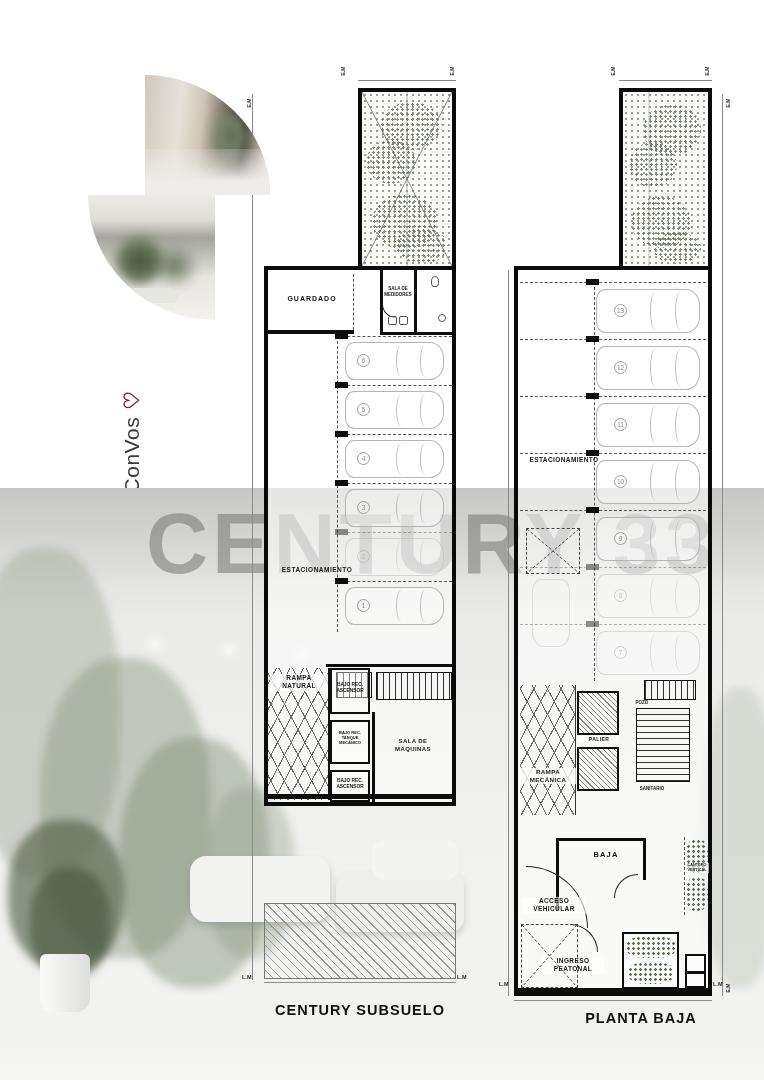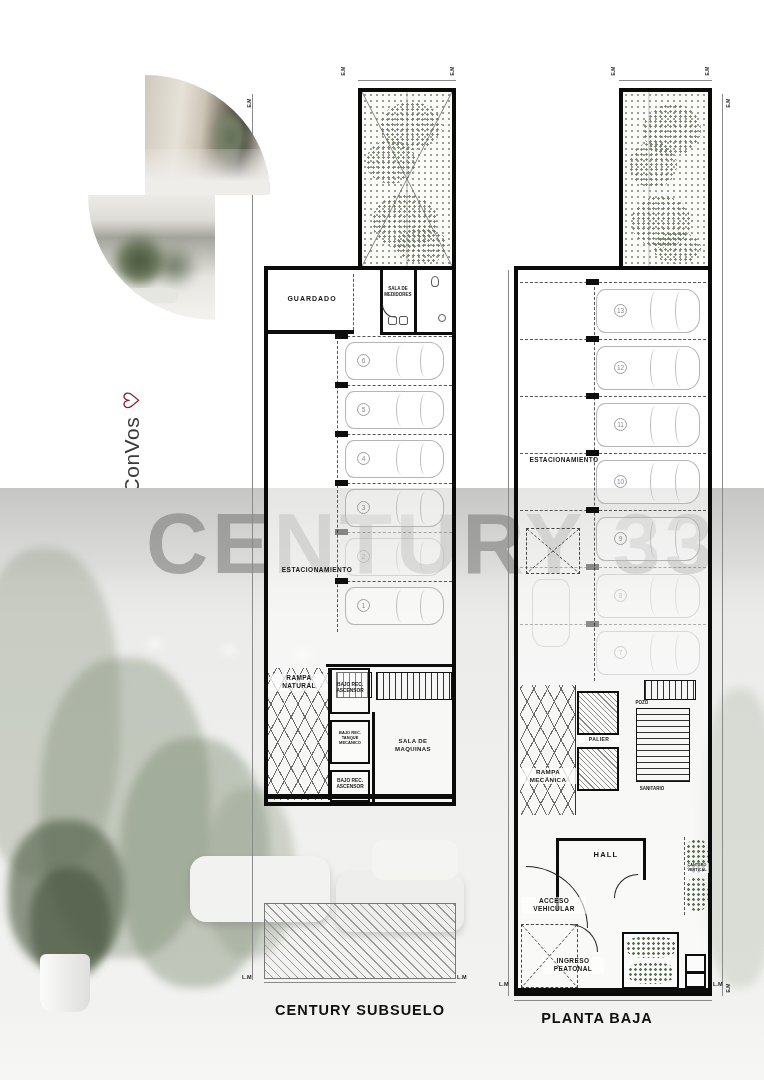--- a/index.html
+++ b/index.html
@@ -326,21 +326,21 @@
       <span>MECÁNICA</span>
     </div>
     <div class="lbl" style="left:108px;top:516px;width:52px;font-size:4.5px;letter-spacing:0;font-weight:700">
       <span>SANITARIO</span>
     </div>
 
     <div class="wall" style="left:38px;top:568px;width:90px;height:3px"></div>
     <div class="wall" style="left:38px;top:568px;width:3px;height:72px"></div>
     <div class="wall" style="left:125px;top:568px;width:3px;height:42px"></div>
     <div class="lbl" style="left:58px;top:580px;width:60px;font-size:7.5px;letter-spacing:1.2px">
-      <span>HALL</span>
+      <span>BAJA</span>
     </div>
     <div class="arcTL" style="left:96px;top:604px;width:24px;height:24px"></div>
 
     <div class="abs" style="left:166px;top:567px;width:24px;height:78px;border-left:1px dashed #555">
       <i class="bushg" style="left:1px;top:2px;width:22px;height:34px"></i>
       <i class="bushg" style="left:1px;top:40px;width:22px;height:34px"></i>
       <div class="lbl" style="left:0;top:26px;width:24px;font-size:3.8px;letter-spacing:0;background:rgba(255,255,255,.6)">
         <span>CANTERO</span>
         <span>VERTICAL</span>
       </div>
@@ -368,15 +368,15 @@
     <div class="room" style="left:104px;top:662px;width:57px;height:57px">
       <i class="bushg" style="left:2px;top:2px;width:50px;height:22px"></i>
       <i class="bushg" style="left:4px;top:28px;width:46px;height:22px"></i>
     </div>
     <div class="room" style="left:167px;top:684px;width:21px;height:34px">
       <div class="wall" style="left:0;top:15px;width:100%;height:2.5px"></div>
     </div>
     <div class="wall" style="left:0;top:718px;width:190px;height:4px"></div>
   </div>
 
-  <div class="title" style="left:498px;top:1010px;width:198px">PLANTA BAJA</div>
+  <div class="title" style="left:542px;top:1010px;width:198px">PLANTA BAJA</div>
 
 </div>
 
 </body></html>

